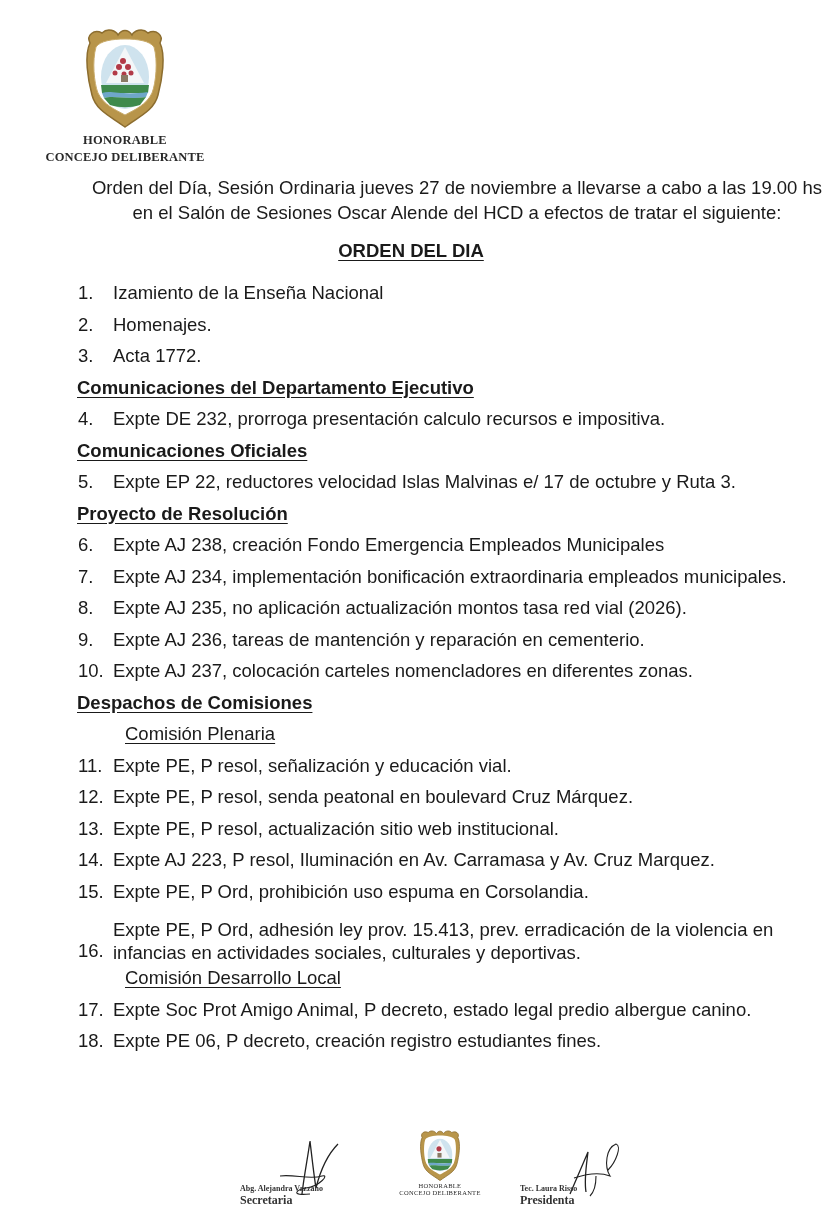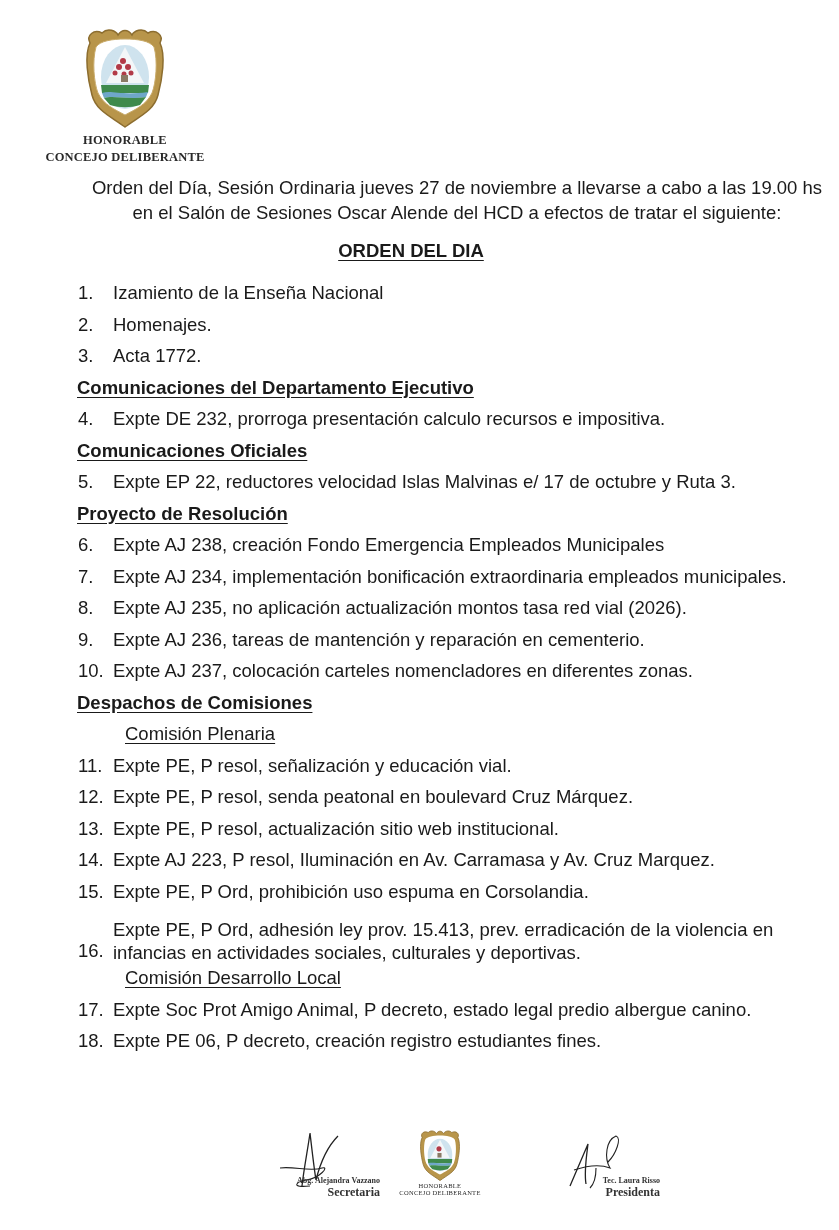--- a/index.html
+++ b/index.html
@@ -22,21 +22,21 @@
   .row { height: 31.5px; line-height: 27px; white-space: nowrap; }
   .row.item { display: flex; }
   .num { width: 35px; flex: none; padding-left: 1px; }
   .txt { flex: 1; }
   .row.two-line { height: 55px; align-items: flex-end; }
   .row.two-line .txt { white-space: normal; line-height: 23px; padding-top: 2px; }
   .section { font-weight: bold; text-decoration: underline; text-underline-offset: 3px; }
   .subsection { text-decoration: underline; text-underline-offset: 3px; margin-left: 48px; }
 
   .footer { position: absolute; top: 1128px; left: 0; width: 839px; height: 90px; }
-  .sig { position: absolute; top: 0; width: 140px; text-align: right; }
+  .sig { position: absolute; top: 8px; width: 140px; text-align: left; }
   .sig svg { display: block; margin: 0 auto; }
   .sig-name { font-family: "Liberation Serif", serif; font-weight: bold; font-size: 8px; color: #333; margin-top: -14px; }
   .sig-role { font-family: "Liberation Serif", serif; font-weight: bold; font-size: 12px; color: #333; }
   .sig-left { left: 240px; }
   .sig-right { left: 520px; }
   .footer-logo { position: absolute; left: 385px; top: 0; width: 110px; text-align: center; }
   .footer-logo .logo-text { font-size: 6.5px; font-weight: normal; letter-spacing: 0.3px; }
 </style>
 </head>
 <body>

